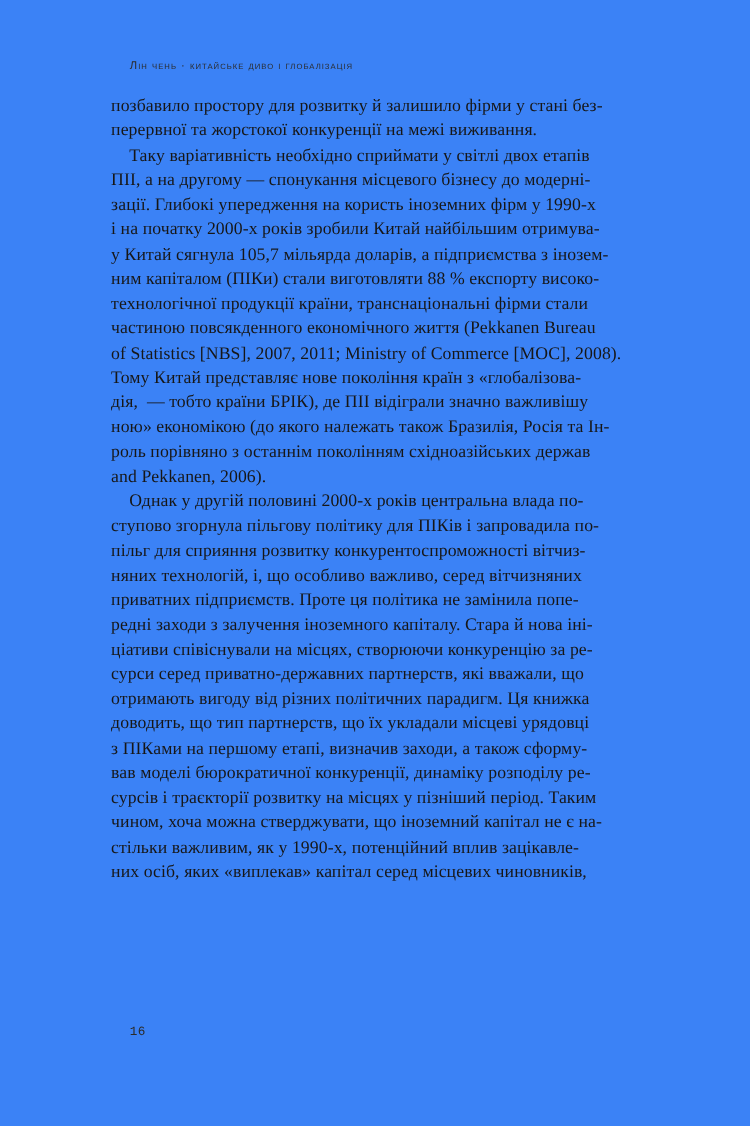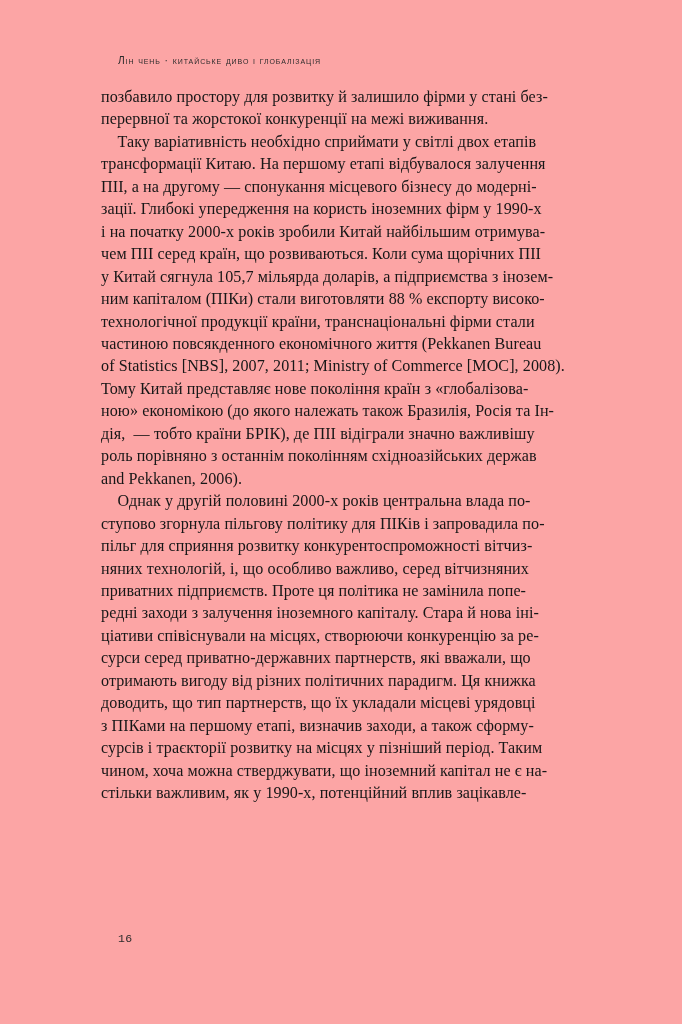--- a/index.html
+++ b/index.html
@@ -14,21 +14,21 @@
     position: relative;
     overflow: hidden;
     font-family: "Liberation Serif", "DejaVu Serif", serif;
     color: #1a1a1a;
     -webkit-font-smoothing: antialiased;
   }
 
   .page {
     position: absolute;
     inset: 0;
-    background: #fca5a5;
+    background: #3b82f6;
   }
 
   
   .running-head {
     position: absolute;
     left: 118px;
     top: 54px;
     width: 460px;
     font-family: "Liberation Sans", "DejaVu Sans", sans-serif;
     font-size: 10.2px;
@@ -72,46 +72,46 @@
 <body>
 
 <div class="page">
 
   <div class="running-head">Лін Чень · Китайське диво і глобалізація</div>
 
   <div class="textblock">
       <div class="line">позбавило простору для розвитку й залишило фірми у стані без-</div>
       <div class="line">перервної та жорстокої конкуренції на межі виживання.</div>
       <div class="line">    Таку варіативність необхідно сприймати у світлі двох етапів</div>
-      <div class="line">трансформації Китаю. На першому етапі відбувалося залучення</div>
       <div class="line">ПІІ, а на другому — спонукання місцевого бізнесу до модерні-</div>
       <div class="line">зації. Глибокі упередження на користь іноземних фірм у 1990-х</div>
       <div class="line">і на початку 2000-х років зробили Китай найбільшим отримува-</div>
-      <div class="line">чем ПІІ серед країн, що розвиваються. Коли сума щорічних ПІІ</div>
       <div class="line">у Китай сягнула 105,7 мільярда доларів, а підприємства з інозем-</div>
       <div class="line">ним капіталом (ПІКи) стали виготовляти 88 % експорту високо-</div>
       <div class="line">технологічної продукції країни, транснаціональні фірми стали</div>
       <div class="line">частиною повсякденного економічного життя (Pekkanen Bureau</div>
       <div class="line">of Statistics [NBS], 2007, 2011; Ministry of Commerce [MOC], 2008).</div>
       <div class="line">Тому Китай представляє нове покоління країн з «глобалізова-</div>
+      <div class="line">дія,  — тобто країни БРІК), де ПІІ відіграли значно важливішу</div>
       <div class="line">ною» економікою (до якого належать також Бразилія, Росія та Ін-</div>
-      <div class="line">дія,  — тобто країни БРІК), де ПІІ відіграли значно важливішу</div>
       <div class="line">роль порівняно з останнім поколінням східноазійських держав</div>
       <div class="line">and Pekkanen, 2006).</div>
       <div class="line">    Однак у другій половині 2000-х років центральна влада по-</div>
       <div class="line">ступово згорнула пільгову політику для ПІКів і запровадила по-</div>
       <div class="line">пільг для сприяння розвитку конкурентоспроможності вітчиз-</div>
       <div class="line">няних технологій, і, що особливо важливо, серед вітчизняних</div>
       <div class="line">приватних підприємств. Проте ця політика не замінила попе-</div>
       <div class="line">редні заходи з залучення іноземного капіталу. Стара й нова іні-</div>
       <div class="line">ціативи співіснували на місцях, створюючи конкуренцію за ре-</div>
       <div class="line">сурси серед приватно-державних партнерств, які вважали, що</div>
       <div class="line">отримають вигоду від різних політичних парадигм. Ця книжка</div>
       <div class="line">доводить, що тип партнерств, що їх укладали місцеві урядовці</div>
       <div class="line">з ПІКами на першому етапі, визначив заходи, а також сформу-</div>
+      <div class="line">вав моделі бюрократичної конкуренції, динаміку розподілу ре-</div>
       <div class="line">сурсів і траєкторії розвитку на місцях у пізніший період. Таким</div>
       <div class="line">чином, хоча можна стверджувати, що іноземний капітал не є на-</div>
       <div class="line">стільки важливим, як у 1990-х, потенційний вплив зацікавле-</div>
+      <div class="line">них осіб, яких «виплекав» капітал серед місцевих чиновників,</div>
     </div>
 
   <div class="folio">16</div>
 
 </div>
 
 </body></html>

